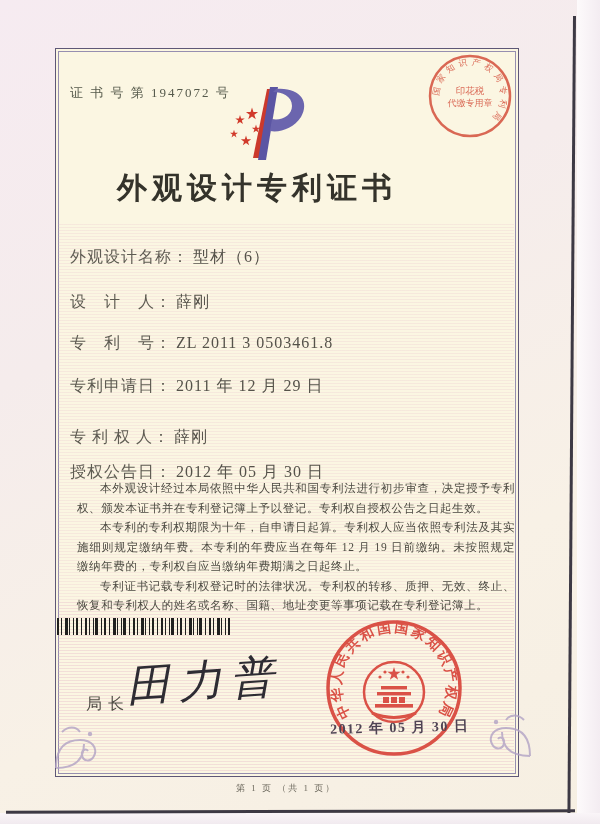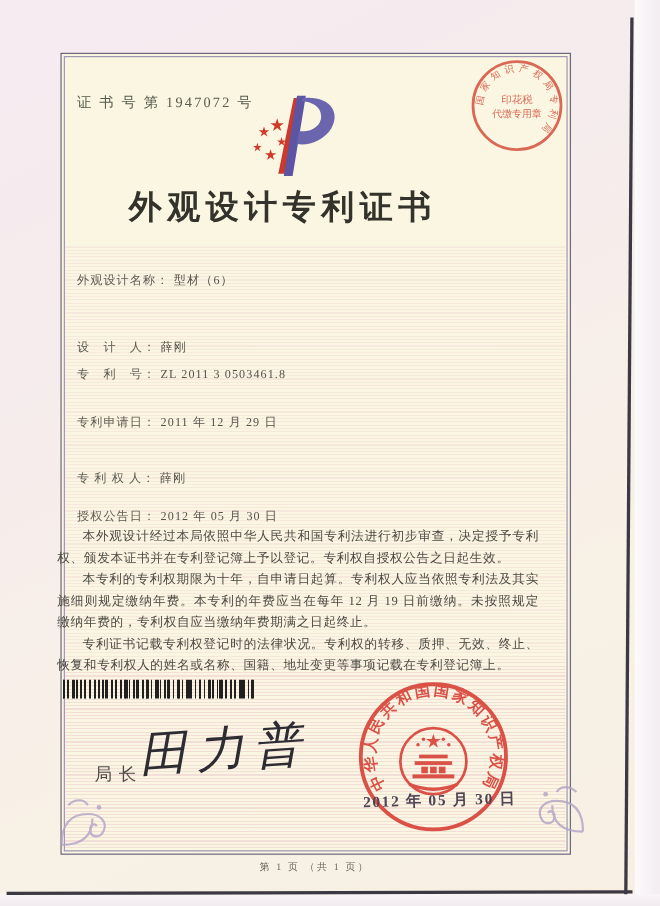--- a/index.html
+++ b/index.html
@@ -16,24 +16,24 @@
   .edge-bottom{left:6px;top:810px;width:569px;height:3px;background:#3d3944;transform:rotate(-.15deg);}
   
   .frame{left:55px;top:48px;width:462px;height:727px;background:#fbf6e2;border:1.5px solid #5e5777;}
   .frame::after{content:"";position:absolute;inset:2px;border:1px solid #968eb0;pointer-events:none;}
   
   .pattern{background:repeating-linear-gradient(180deg,rgba(219,157,188,.28) 0 1px,rgba(219,157,188,0) 1px 3px);}
   .pat1{left:58px;top:224px;width:456px;height:378px;opacity:.55;}
   .pat2{left:58px;top:602px;width:456px;height:170px;opacity:.95;}
   .cert-no{left:70px;top:84px;font-size:13px;color:#565a4c;letter-spacing:2px;}
   .title{left:55px;top:168px;width:404px;text-align:center;font-size:30px;font-weight:bold;color:#34332b;letter-spacing:5px;}
-  .field{left:70px;width:430px;font-size:11px;color:#5e5b52;letter-spacing:1px;white-space:nowrap;}
+  .field{left:70px;width:430px;font-size:16px;color:#5e5b52;letter-spacing:1px;white-space:nowrap;}
   .flabel{color:#5e5b52;}
   .fvalue{margin-left:4px;color:#55524a;}
-  .paras{left:52px;top:479px;width:438px;}
+  .paras{left:77px;top:479px;width:438px;}
   .paras p{margin:0;font-size:11.5px;line-height:19.5px;letter-spacing:.6px;color:#4c4a42;text-align:justify;text-indent:2em;}
   .barcode{left:57px;top:618px;width:174px;height:17px;
     background:
       repeating-linear-gradient(90deg,#20201f 0 1.5px,rgba(0,0,0,0) 1.5px 4px),
       repeating-linear-gradient(90deg,#20201f 0 2px,rgba(0,0,0,0) 2px 9.5px);
   }
   .director{left:86px;top:694px;font-size:16px;color:#4e4b44;letter-spacing:6px;}
   .signature{left:126px;top:652px;font-size:44px;color:#2e2c33;font-style:italic;transform:rotate(-4deg);letter-spacing:8px;font-family:"DejaVu Serif",serif;}
   .grant-date{left:330px;top:719px;font-size:14px;font-weight:bold;color:#4f4454;letter-spacing:1.5px;transform:rotate(-1.5deg);}
   .footer{left:55px;top:782px;width:462px;text-align:center;font-size:9px;color:#6c685d;letter-spacing:2px;}
@@ -101,21 +101,21 @@
     </text>
     <text x="46" y="44" text-anchor="middle" font-size="9.5" fill="#d4503c">印花税</text>
     <text x="46" y="56" text-anchor="middle" font-size="9" fill="#d4503c">代缴专用章</text>
   </svg>
 
   <div class="abs title">外观设计专利证书</div>
 
   <div class="abs field" style="top:247px;">
     <span class="flabel">外观设计名称：</span><span class="fvalue">型材（6）</span>
   </div>
-  <div class="abs field" style="top:308px;">
+  <div class="abs field" style="top:292px;">
     <span class="flabel">设　计　人：</span><span class="fvalue">薛刚</span>
   </div>
   <div class="abs field" style="top:333px;">
     <span class="flabel">专　利　号：</span><span class="fvalue">ZL 2011 3 0503461.8</span>
   </div>
   <div class="abs field" style="top:376px;">
     <span class="flabel">专利申请日：</span><span class="fvalue">2011 年 12 月 29 日</span>
   </div>
   <div class="abs field" style="top:427px;">
     <span class="flabel">专 利 权 人：</span><span class="fvalue">薛刚</span>

